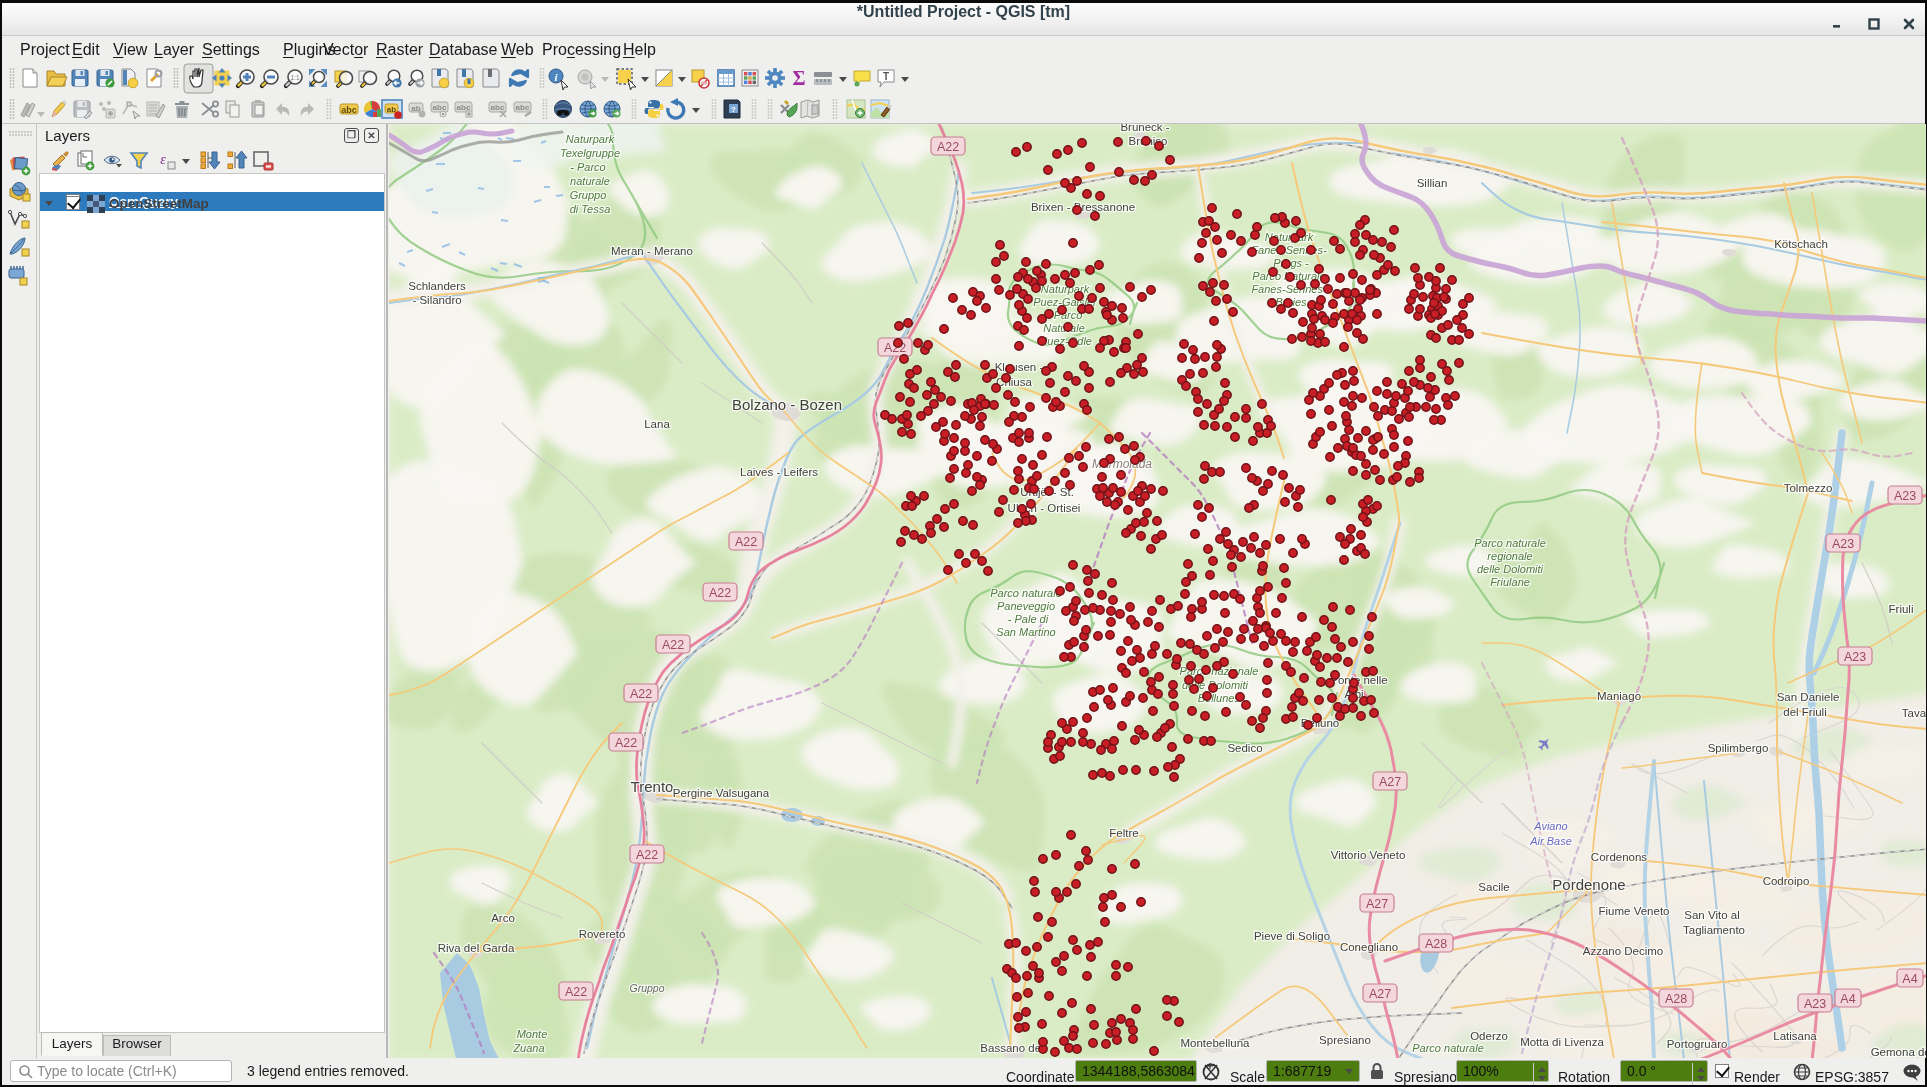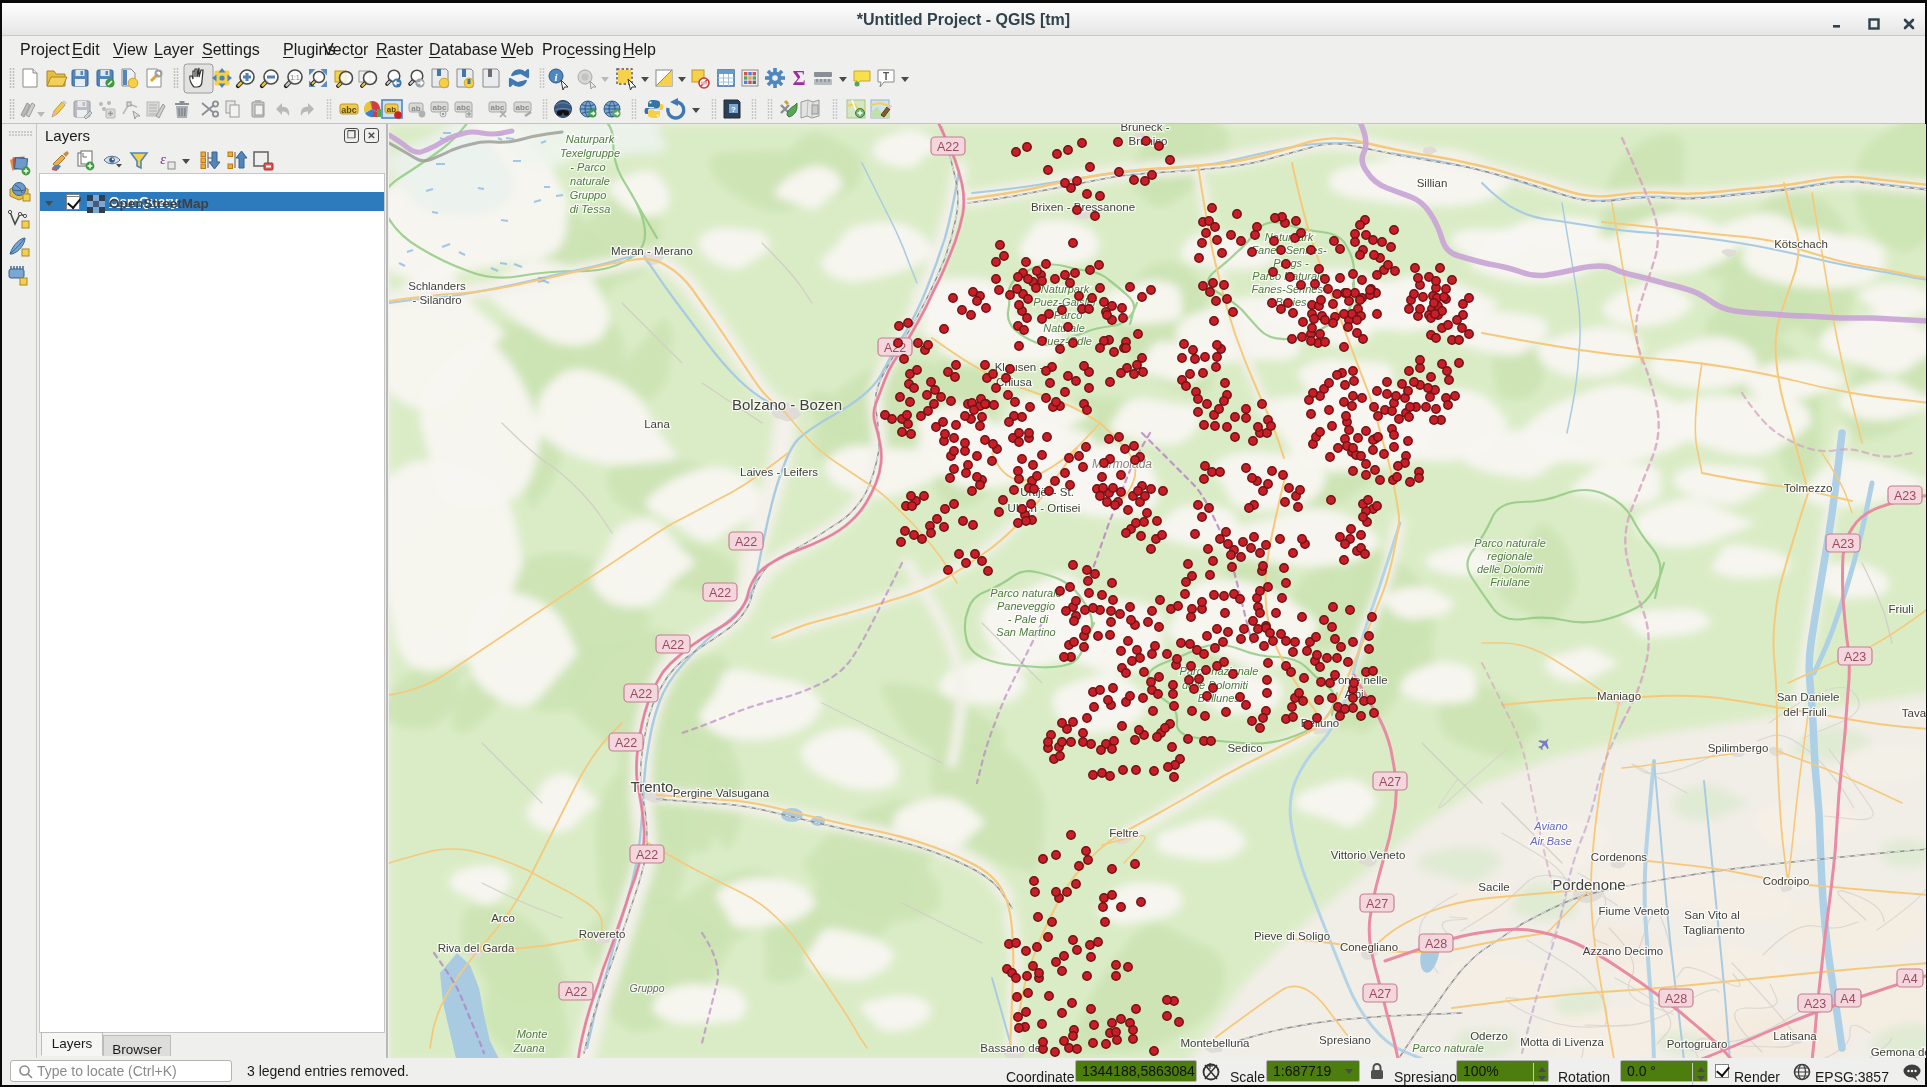--- a/index.html
+++ b/index.html
@@ -1,17 +1,17 @@
 <!DOCTYPE html>
 <html><head><meta charset="utf-8"><title>QGIS</title><style>
 *{margin:0;padding:0;box-sizing:border-box;}
 html,body{width:1927px;height:1087px;overflow:hidden;font-family:"Liberation Sans",sans-serif;background:#000;}
 #win{position:absolute;left:0;top:0;width:1927px;height:1087px;background:#efefee;border:2px solid #0a0a0a;border-top:3px solid #0a0a0a;border-bottom:3px solid #0a0a0a;}
 #titlebar{position:absolute;left:0;top:0;width:1923px;height:33px;background:linear-gradient(#fdfdfd,#eff0ef 60%,#e4e5e4);border-bottom:1px solid #c9c9c8;}
-#title{position:absolute;left:0;right:0;top:8px;text-align:center;font-size:16px;font-weight:bold;color:#31424c;}
+#title{position:absolute;left:0;right:0;top:0;text-align:center;font-size:16px;font-weight:bold;color:#31424c;}
 #menubar{position:absolute;left:0;top:34px;width:1923px;height:25px;background:#efefee;}
 .menu{position:absolute;top:4px;font-size:16px;color:#1a1a1a;}
 .menu u{text-decoration-thickness:1px;text-underline-offset:2px;}
 #tb1{position:absolute;left:0;top:59px;width:1923px;height:32px;background:#efefee;}
 #tb2{position:absolute;left:0;top:91px;width:1923px;height:30px;background:#efefee;border-bottom:1px solid #c2c2c1;}
 #leftdock{position:absolute;left:0;top:121px;width:35px;height:934px;background:#efefee;border-right:1px solid #c6c6c5;}
 #panel{position:absolute;left:36px;top:121px;width:350px;height:934px;background:#efefee;border-right:2px solid #b9b9b8;}
 #paneltitle{position:absolute;left:7px;top:3px;font-size:15px;color:#1a1a1a;}
 .pbtn{position:absolute;top:4px;width:15px;height:15px;border:1.5px solid #4a4a4a;border-radius:3px;color:#4a4a4a;font-size:10px;line-height:13px;text-align:center;font-weight:bold;}
 #ltree{position:absolute;left:1px;top:49px;width:346px;height:860px;background:#fff;border:1px solid #c6c6c5;}
@@ -21,21 +21,21 @@
 #lrow1 .lbl{position:absolute;left:69px;top:2px;font-size:13.5px;font-weight:bold;color:#fff;text-decoration:underline;}
 #lrow2{position:absolute;left:0px;top:20px;width:344px;height:19px;}
 #lrow2 .tri{position:absolute;left:5px;top:7px;width:0;height:0;border-left:4.5px solid transparent;border-right:4.5px solid transparent;border-top:5.5px solid #4a4a4a;}
 #lrow2 .cb{position:absolute;left:26px;top:2px;}
 #lrow2 .lbl{position:absolute;left:69px;top:2px;font-size:13.5px;font-weight:bold;color:#404040;}
 .cb{width:14px;height:14px;background:#fff;border:1px solid #828282;position:relative;}
 .cb:after{content:"";position:absolute;left:2.5px;top:-1px;width:6px;height:10px;border:solid #111;border-width:0 2.2px 2.2px 0;transform:rotate(40deg);}
 #tabs{position:absolute;left:0px;top:908px;width:348px;height:25px;}
 .tab{position:absolute;top:0;height:24px;font-size:13.5px;color:#1a1a1a;text-align:center;border:1px solid #bcbcbb;}
 #tab1{left:3px;width:62px;background:#f6f6f5;border-bottom:1px solid #f6f6f5;padding-top:3px;}
-#tab2{left:65px;width:68px;background:#ddddDC;height:21px;top:3px;padding-top:6px;border-bottom:none;}
+#tab2{left:65px;width:68px;background:#ddddDC;height:21px;top:3px;padding-top:0;border-bottom:none;}
 #statusbar{position:absolute;left:0;top:1055px;width:1923px;height:27px;background:#efefee;font-size:14px;color:#1a1a1a;}
 #locate{position:absolute;left:8px;top:2px;width:222px;height:22px;background:#fff;border:1px solid #b4b4b3;border-radius:3px;color:#8a8a8a;font-size:14px;padding-left:26px;padding-top:2px;}
 #msg{position:absolute;left:245px;top:5px;font-size:14px;color:#1a1a1a;}
 .sblabel{position:absolute;top:5px;margin-top:6px;}
 .sbbox{position:absolute;top:2px;height:22px;background:#4d7c0f;border:1px solid #b4b4b3;border-radius:2px;font-size:14px;color:#111;padding:2px 4px 0 6px;}
 .spin{position:absolute;width:15px;top:2px;height:22px;border-left:1px solid #c9c9c8;}
 .spin:before{content:"";position:absolute;left:3.5px;top:4px;border-left:4px solid transparent;border-right:4px solid transparent;border-bottom:5px solid #4a4a4a;}
 .spin:after{content:"";position:absolute;left:3.5px;bottom:4px;border-left:4px solid transparent;border-right:4px solid transparent;border-top:5px solid #4a4a4a;}
 #map{position:absolute;left:387px;top:121px;width:1537px;height:934px;background:#ebf0e4;}
 </style></head><body>

